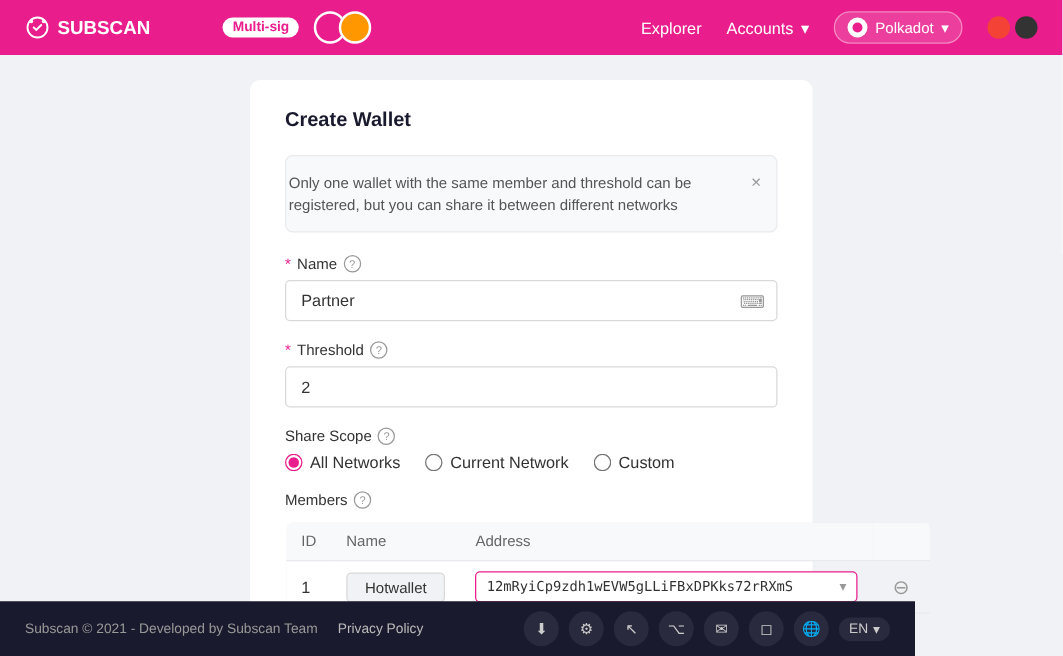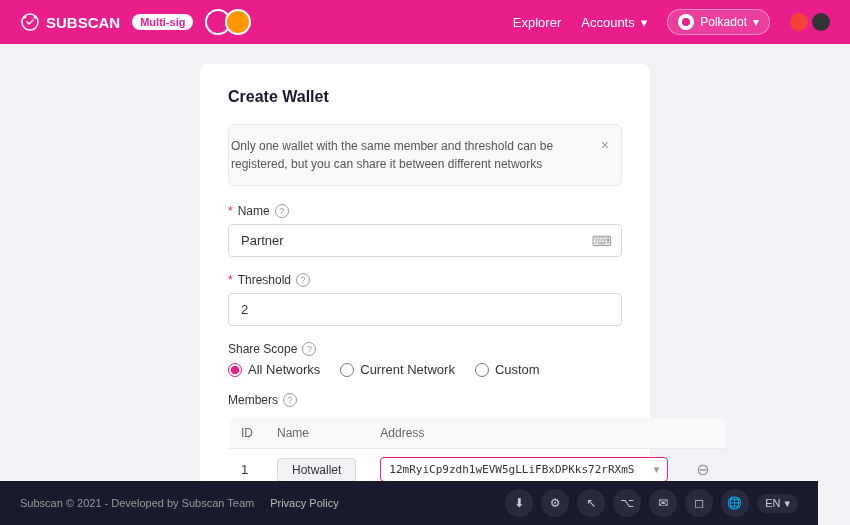--- a/index.html
+++ b/index.html
@@ -33,20 +33,21 @@
       width: 20px;
       height: 20px;
     }
     .multisig-badge {
       background: white;
       color: #e91e8c;
       border-radius: 10px;
       padding: 2px 8px;
       font-size: 11px;
       font-weight: 600;
+      margin-left: 46px;
     }
     .avatar-group {
       display: flex;
       align-items: center;
     }
     .avatar-circle {
       width: 26px;
       height: 26px;
       border-radius: 50%;
       border: 2px solid white;
@@ -269,20 +270,21 @@
       align-items: center;
       border: 1px solid #e91e8c;
       border-radius: 4px;
       padding: 5px 8px;
       font-size: 11px;
       color: #333;
       background: white;
       cursor: pointer;
       min-width: 200px;
       justify-content: space-between;
+      gap: 18px;
     }
     .address-select-text {
       overflow: hidden;
       text-overflow: ellipsis;
       white-space: nowrap;
       flex: 1;
       font-family: monospace;
       font-size: 11px;
     }
 
@@ -301,21 +303,21 @@
     .footer {
       background: #1a1a2e;
       color: #999;
       font-size: 11px;
       padding: 8px 20px;
       display: flex;
       align-items: center;
       justify-content: space-between;
       position: absolute;
       bottom: 0;
-      width: 818px;
+      width: 732px;
     }
     .footer-links {
       display: flex;
       gap: 16px;
       align-items: center;
     }
     .footer-icons {
       display: flex;
       gap: 8px;
       align-items: center;

